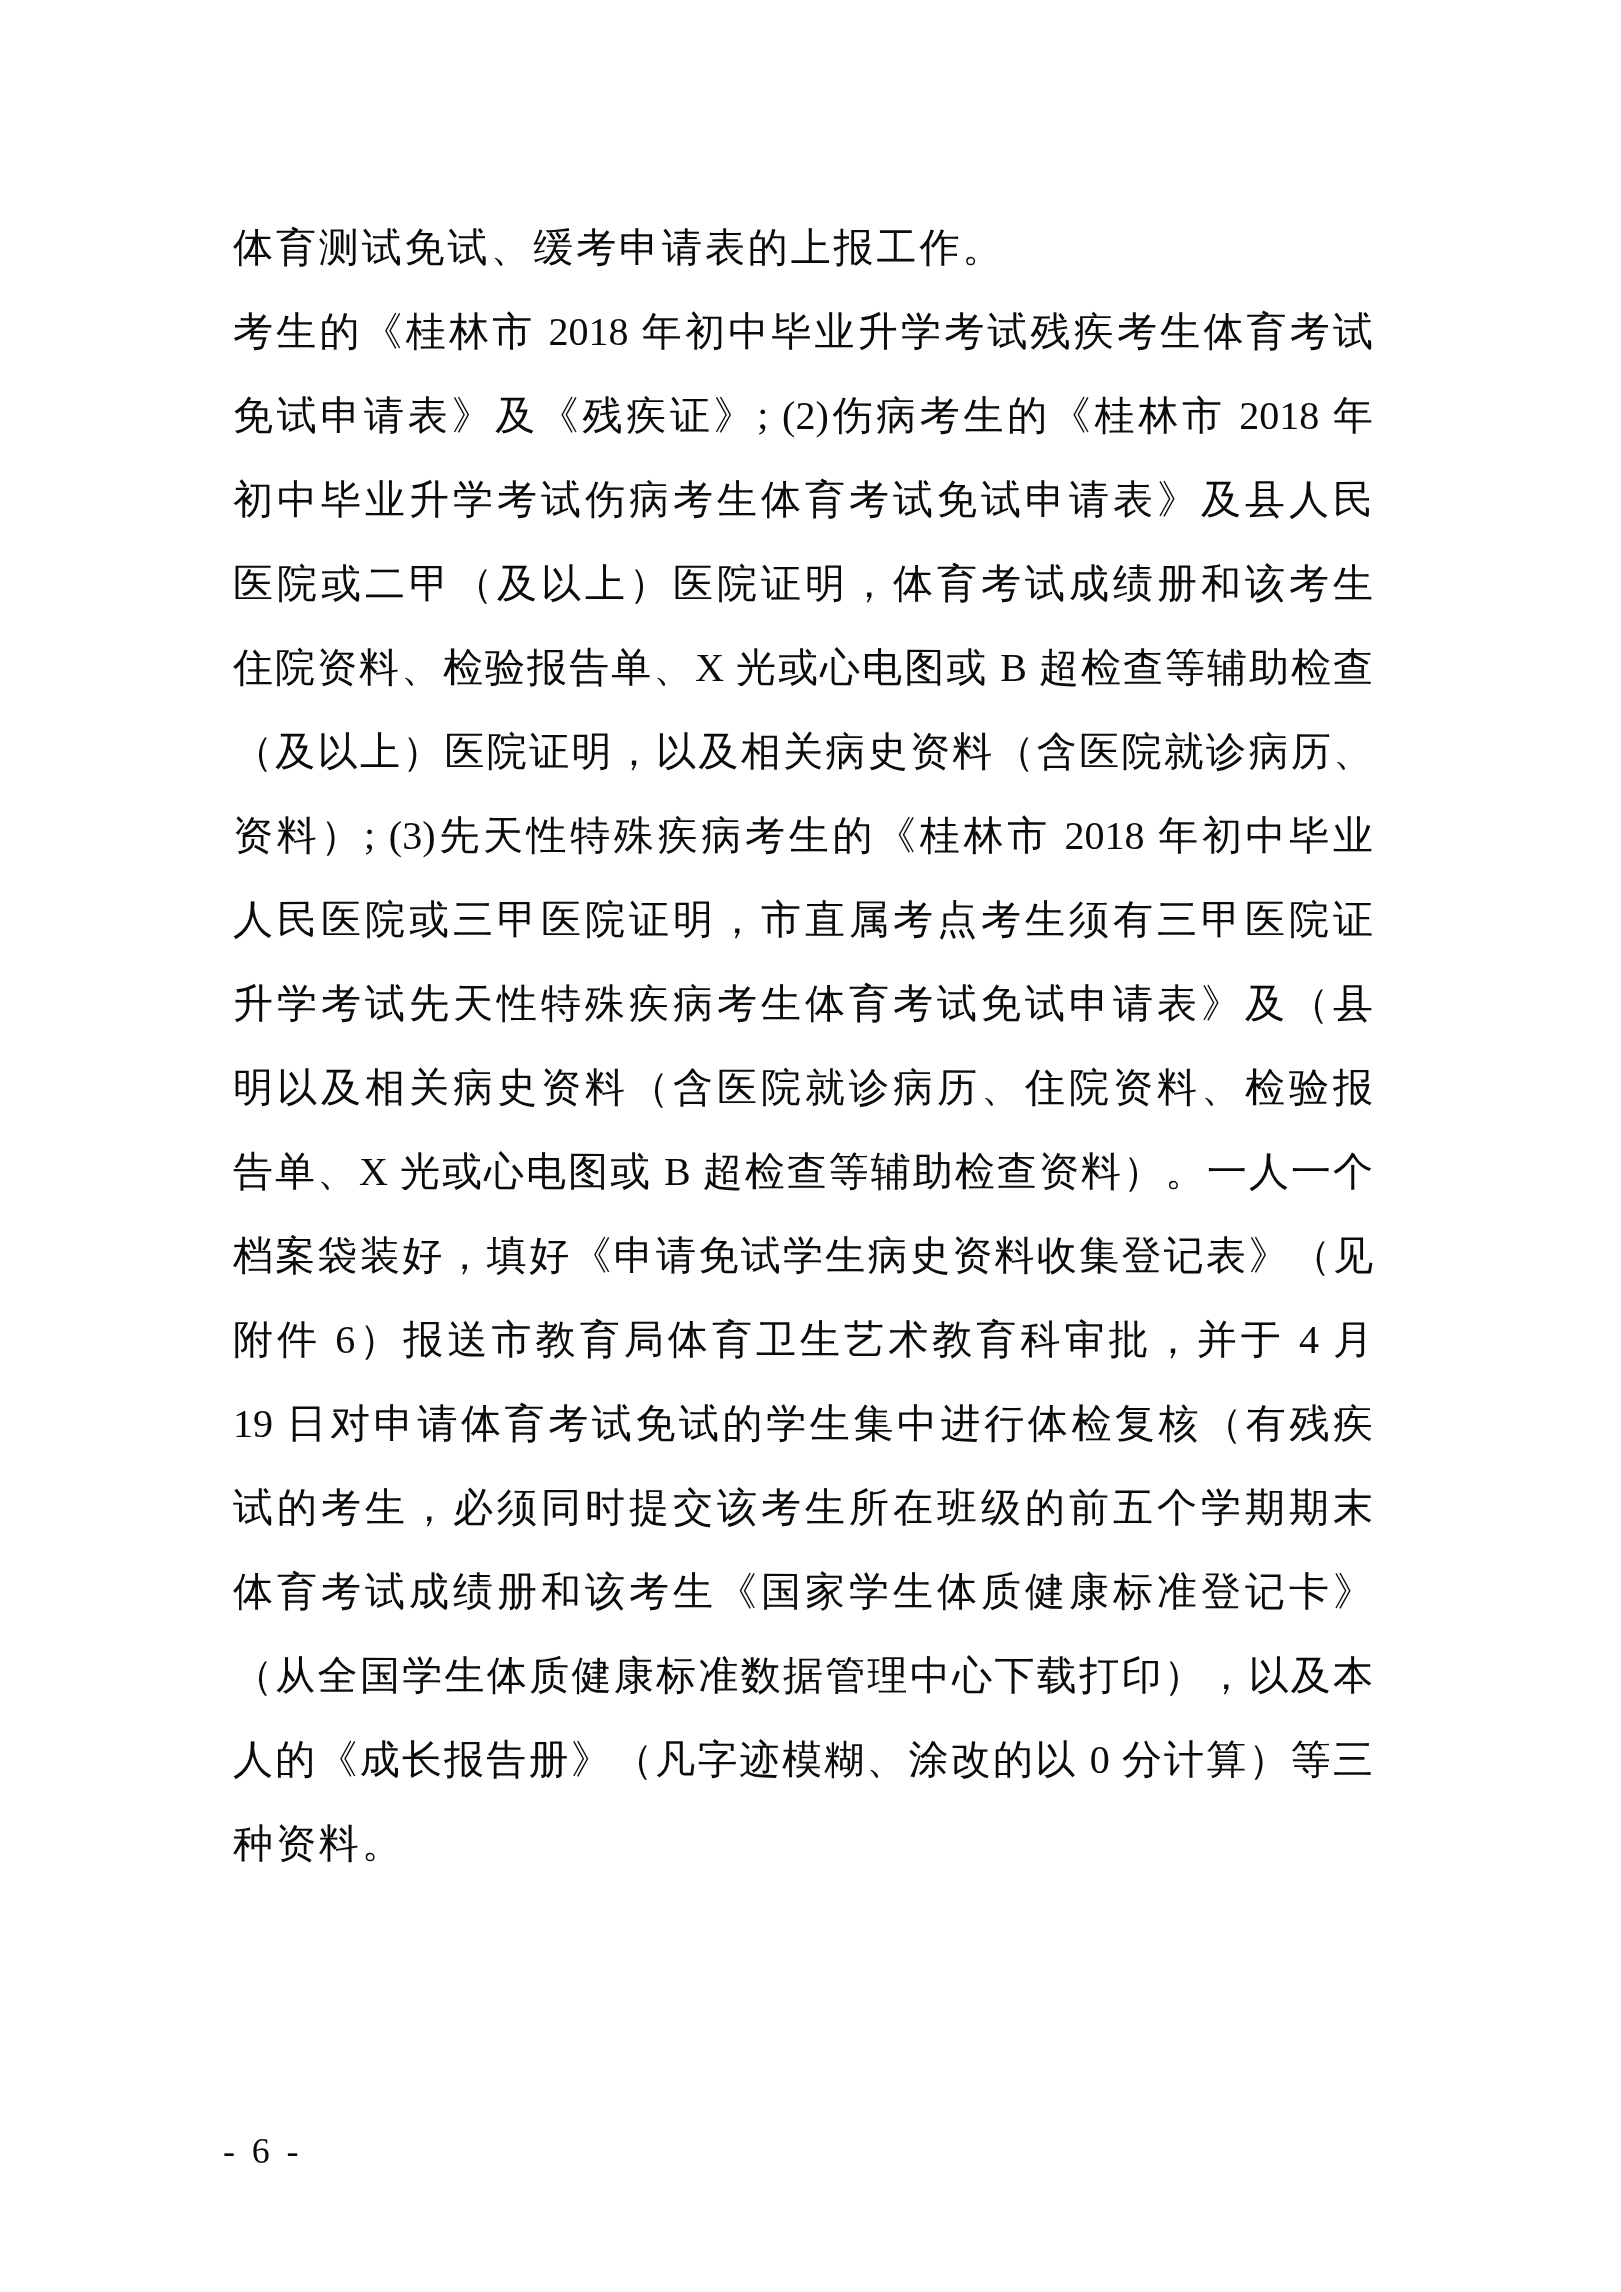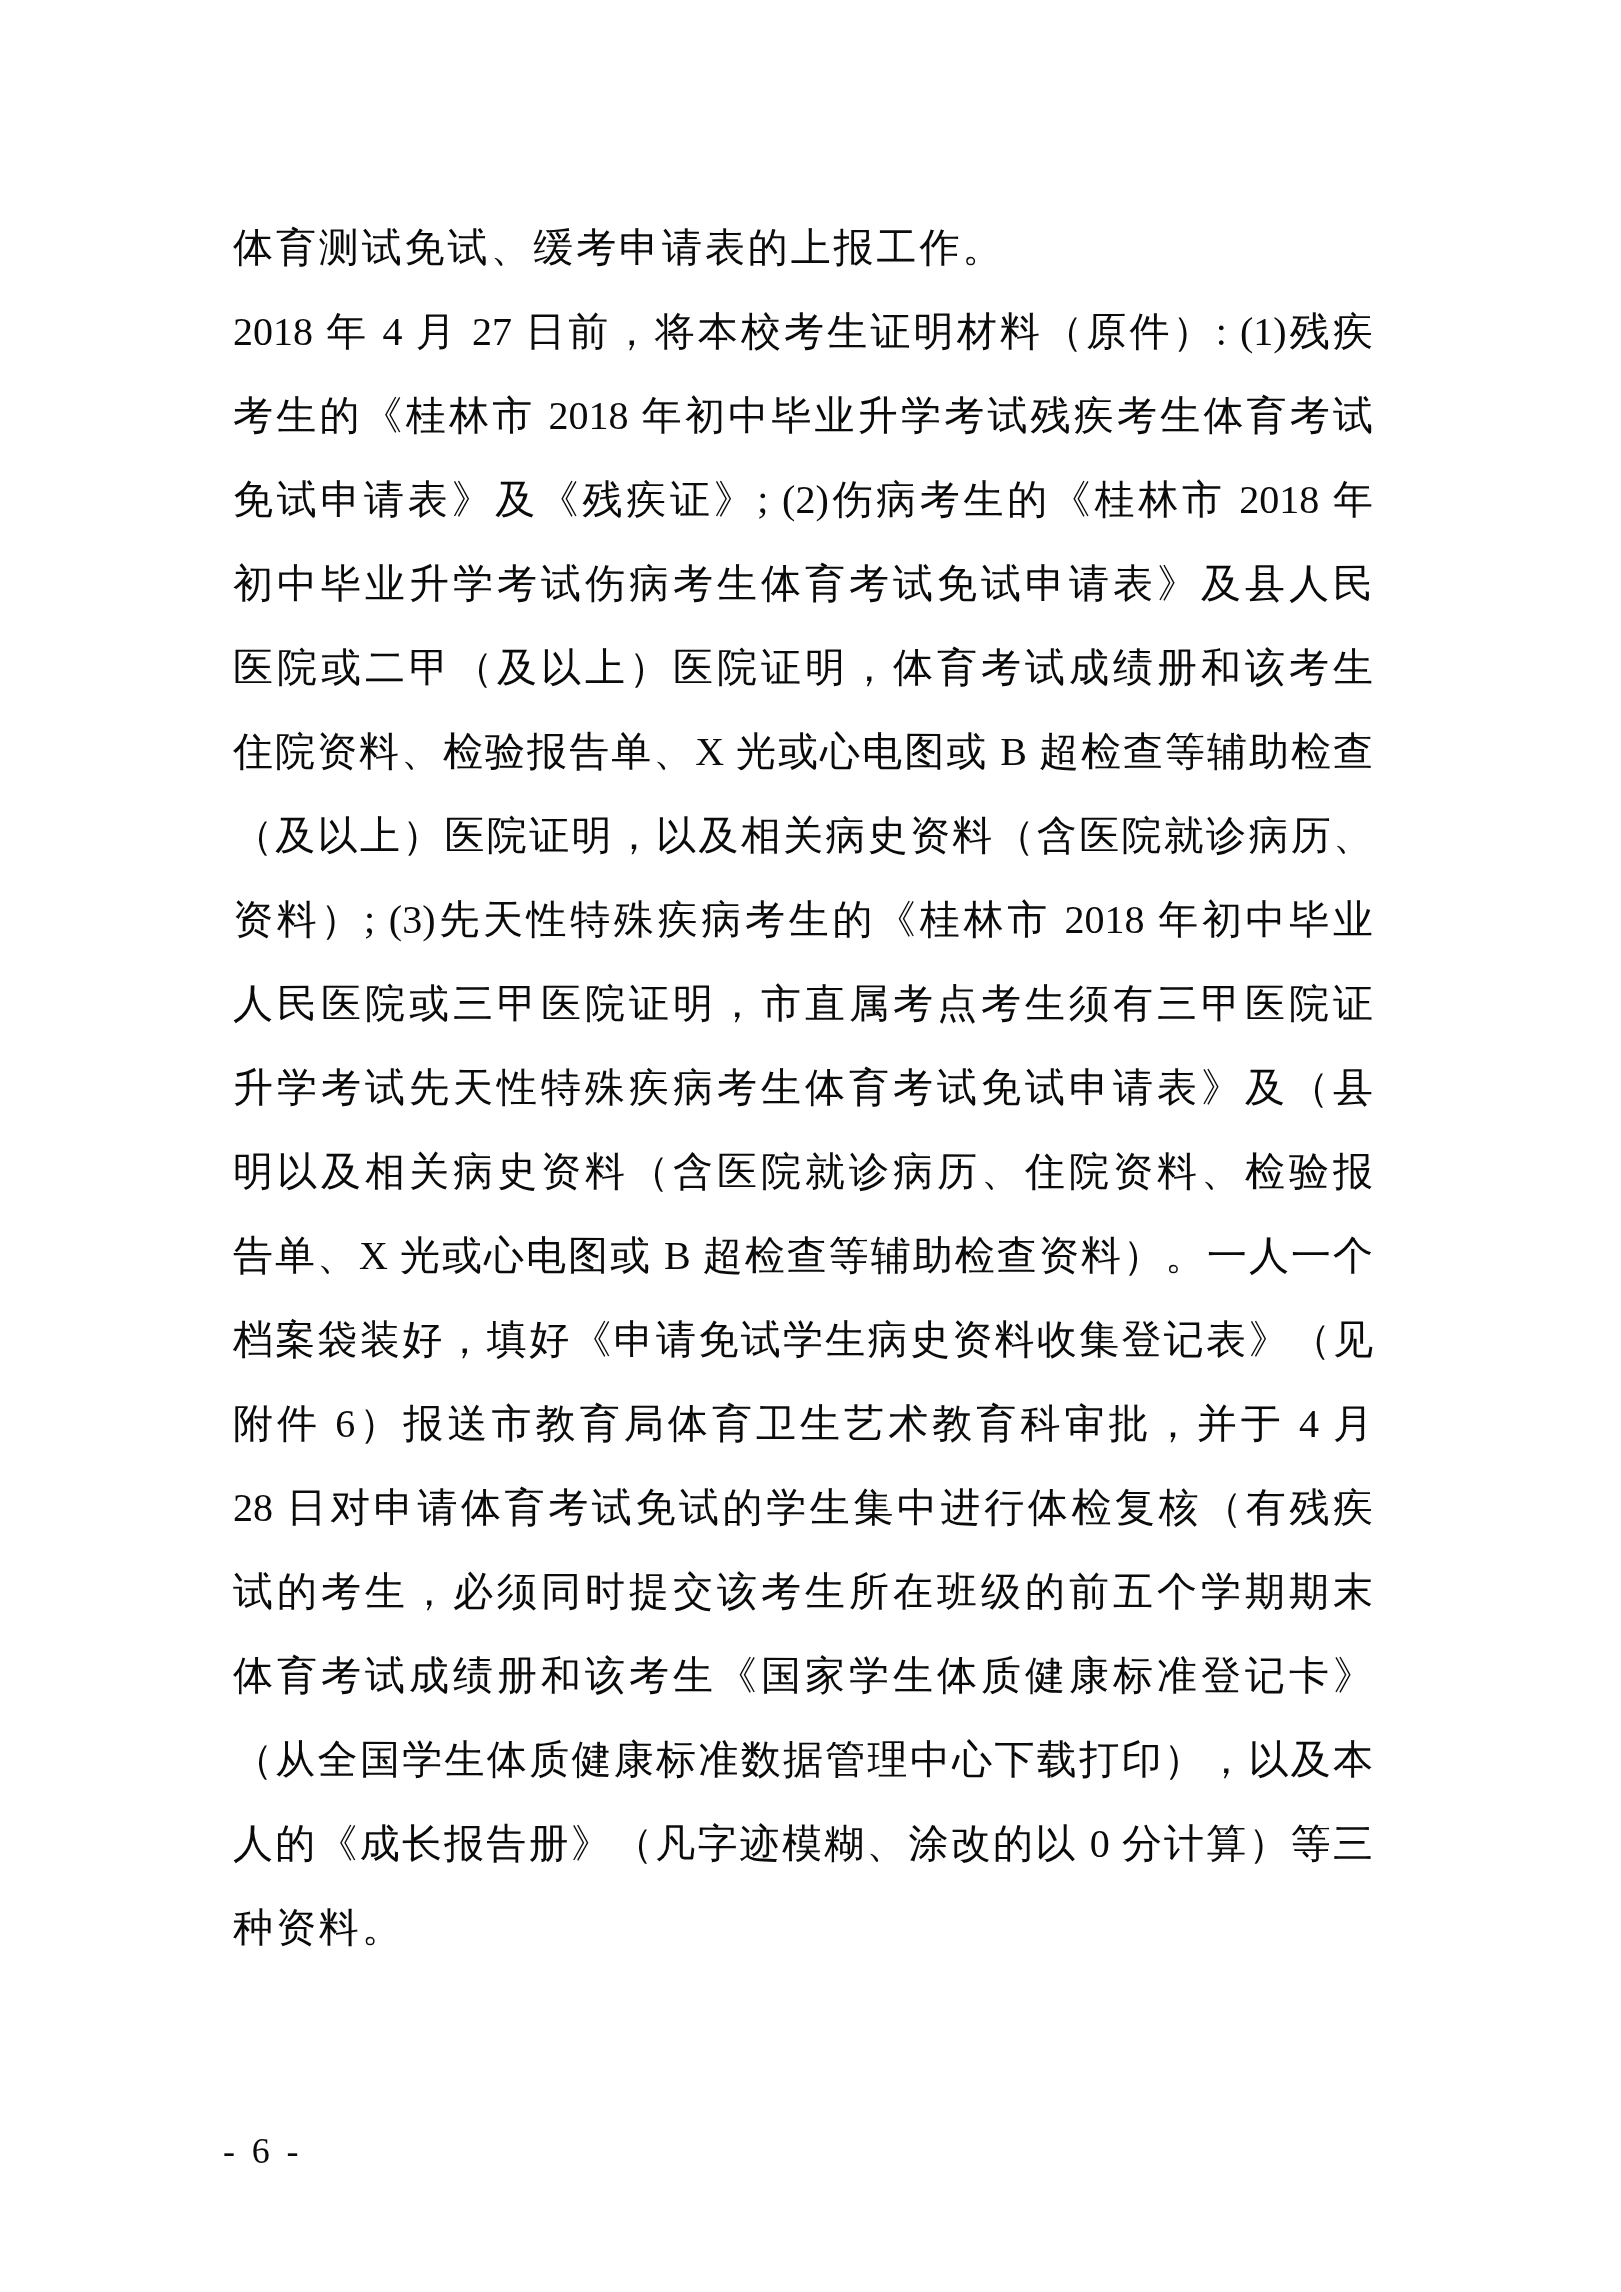--- a/index.html
+++ b/index.html
@@ -53,35 +53,34 @@
     letter-spacing: 3.9px;
     color: #0b0b0b;
   }
 </style>
 </head>
 <body>
 
 <div class="page">
   <div class="text-block">
     <div class="line para-end">体育测试免试、缓考申请表的上报工作。</div>
-    <div class="line">2018 年 4 月 27 日前，将本校考生证明材料（原件）: (1)残疾</div>
     <div class="line">考生的《桂林市 2018 年初中毕业升学考试残疾考生体育考试</div>
     <div class="line">免试申请表》及《残疾证》; (2)伤病考生的《桂林市 2018 年</div>
     <div class="line">初中毕业升学考试伤病考生体育考试免试申请表》及县人民</div>
     <div class="line">医院或二甲（及以上）医院证明，体育考试成绩册和该考生</div>
     <div class="line">住院资料、检验报告单、X 光或心电图或 B 超检查等辅助检查</div>
     <div class="line">（及以上）医院证明，以及相关病史资料（含医院就诊病历、</div>
     <div class="line">资料）; (3)先天性特殊疾病考生的《桂林市 2018 年初中毕业</div>
     <div class="line">人民医院或三甲医院证明，市直属考点考生须有三甲医院证</div>
     <div class="line">升学考试先天性特殊疾病考生体育考试免试申请表》及（县</div>
     <div class="line">明以及相关病史资料（含医院就诊病历、住院资料、检验报</div>
     <div class="line">告单、X 光或心电图或 B 超检查等辅助检查资料）。一人一个</div>
     <div class="line">档案袋装好，填好《申请免试学生病史资料收集登记表》（见</div>
     <div class="line">附件 6）报送市教育局体育卫生艺术教育科审批，并于 4 月</div>
-    <div class="line">28 日对申请体育考试免试的学生集中进行体检复核（有残疾</div>
+    <div class="line">19 日对申请体育考试免试的学生集中进行体检复核（有残疾</div>
     <div class="line">试的考生，必须同时提交该考生所在班级的前五个学期期末</div>
     <div class="line">体育考试成绩册和该考生《国家学生体质健康标准登记卡》</div>
     <div class="line">（从全国学生体质健康标准数据管理中心下载打印），以及本</div>
     <div class="line">人的《成长报告册》（凡字迹模糊、涂改的以 0 分计算）等三</div>
     <div class="line para-end">种资料。</div>
   </div>
   <div class="page-number">- 6 -</div>
 </div>
 
 

